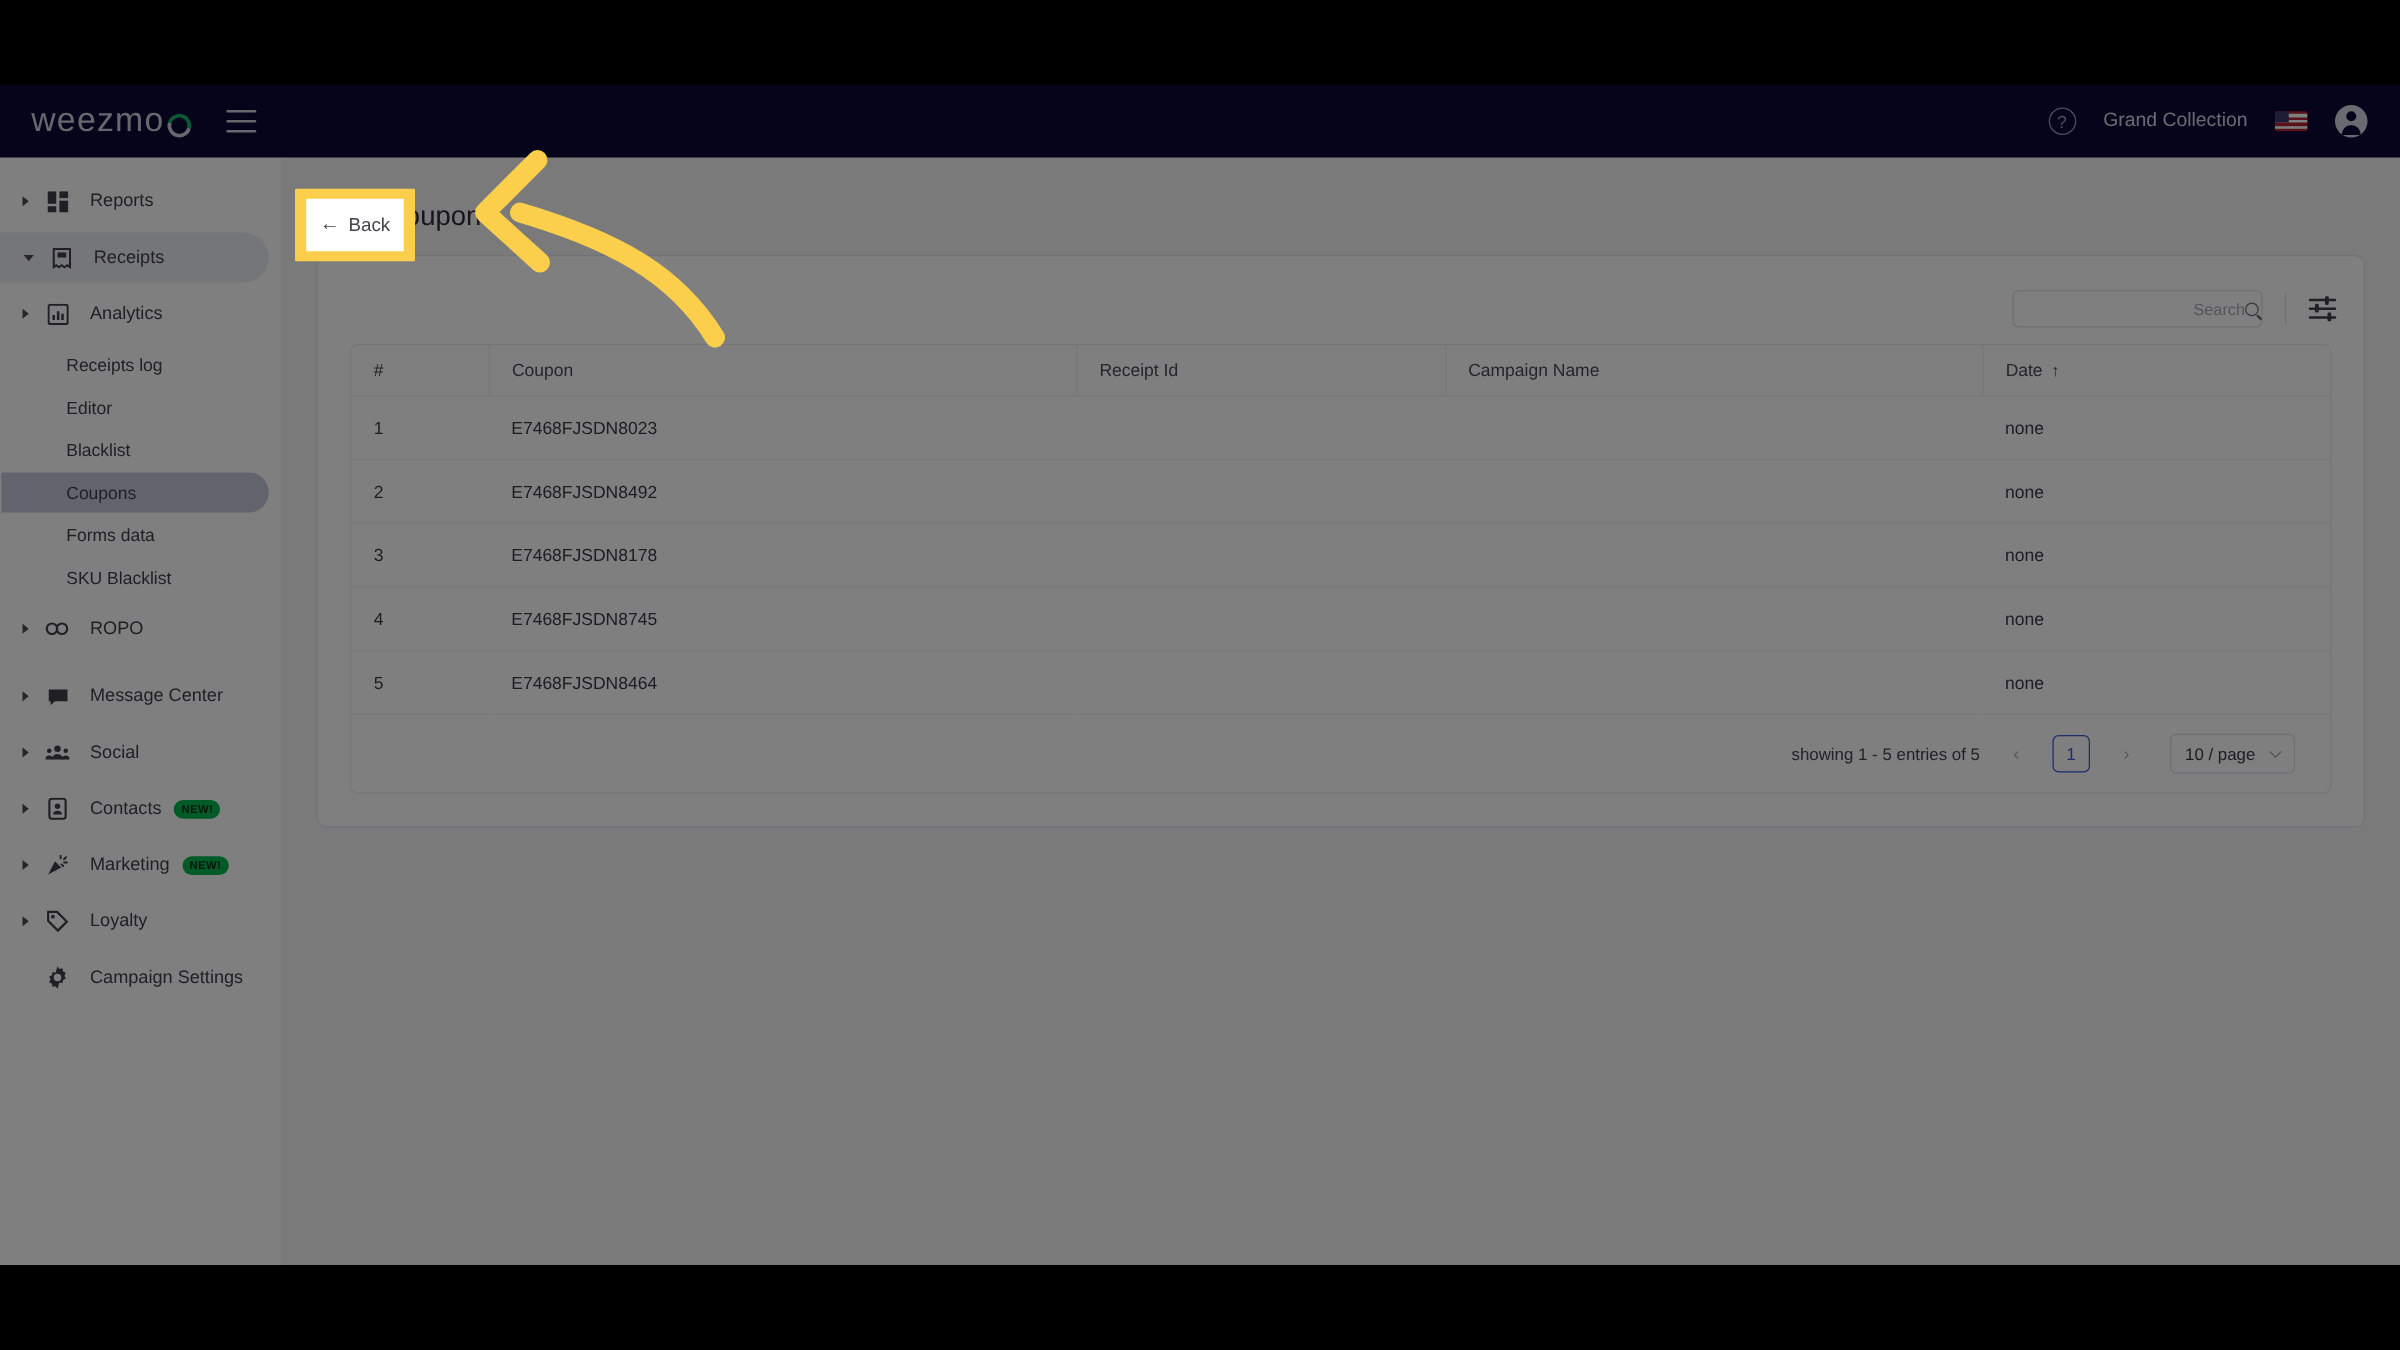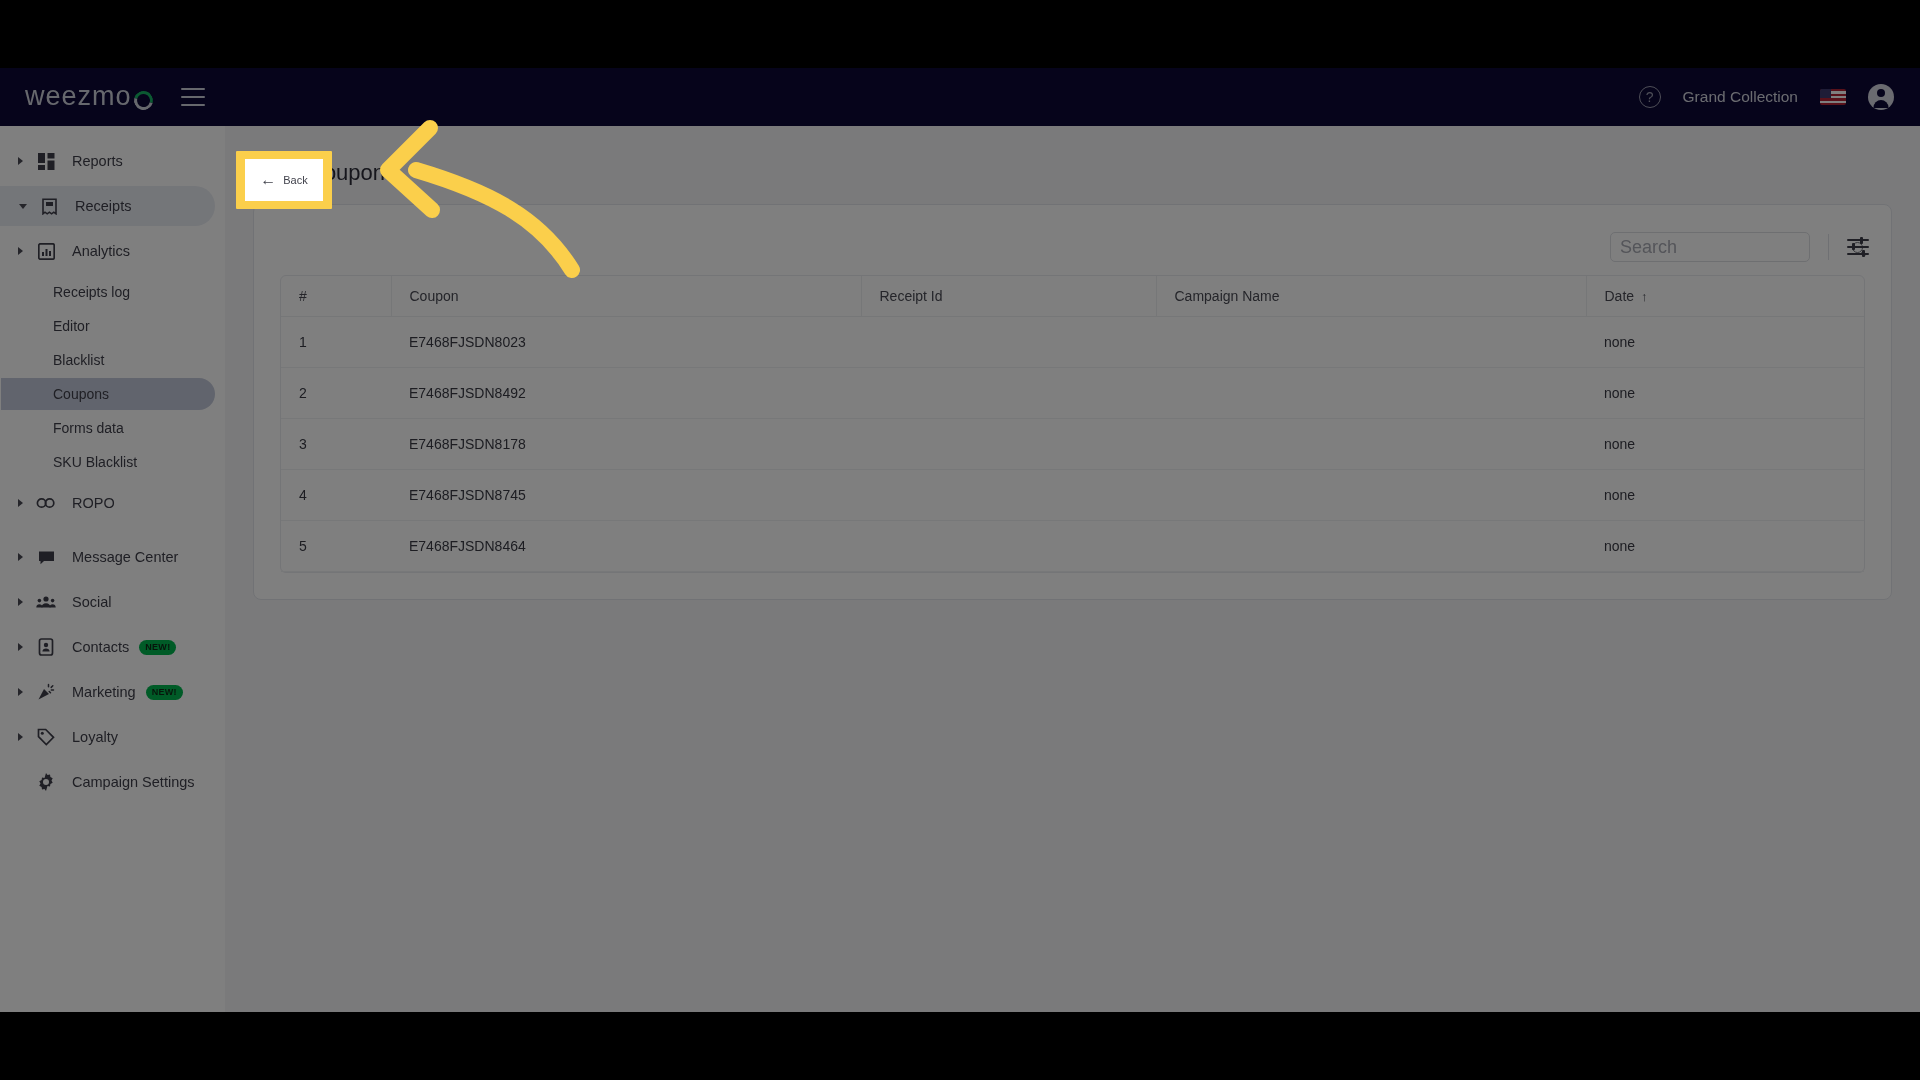--- a/index.html
+++ b/index.html
@@ -143,22 +143,22 @@
   }
   .toolbar {
     display:flex; align-items:center; justify-content:flex-end;
     height:56px; padding:0 22px;
   }
   .search-box {
     width:200px; height:30px; border:1px solid #dcdee3; border-radius:5px;
     display:flex; align-items:center; padding:0 9px; background:#fff;
   }
   .search-box input {
-    border:0; outline:0; flex:1; font-size:18px; color:#44454f;
-    font-family:"Liberation Sans", sans-serif; background:transparent;
+    border:0; outline:0; flex:1; font-size:13px; color:#44454f;
+    font-family:"Liberation Sans", sans-serif; background:transparent;text-align:right;
   }
   .search-box input::placeholder { color:#a9abb4; }
   .mag {
     width:11px; height:11px; border:1.6px solid #6e7079; border-radius:50%;
     position:relative; flex:none;
   }
   .mag::after {
     content:""; position:absolute; right:-4px; bottom:-3px;
     width:5px; height:1.6px; background:#6e7079; transform:rotate(45deg);
   }
@@ -225,21 +225,21 @@
   .annot { position:absolute; left:0; top:0; width:1920px; height:1080px; z-index:40; }
   .hl-box {
     position:absolute; left:236px; top:151px; width:96px; height:58px;
     background:#fbcf4b; border-radius:1px;
   }
   .back-btn {
     position:absolute; left:245px; top:159px; width:78px; height:42px;
     background:#ffffff; display:flex; align-items:center; justify-content:center;
     gap:7px; cursor:pointer;
   }
-  .back-label { font-size:11px; color:#42434d; }
+  .back-label { font-size:15px; color:#42434d; }
   .back-arrow { font-size:16px; color:#42434d; line-height:1; }
   .arrow-svg { position:absolute; left:380px; top:118px; }
 </style>
 </head>
 <body>
 
 <div id="app">
 
   <div class="page">
 
@@ -481,20 +481,30 @@
               <tr>
                 <td>5</td>
                 <td>E7468FJSDN8464</td>
                 <td></td>
                 <td></td>
                 <td>none</td>
               </tr>
             </tbody>
           </table>
 
+          <div class="pagination">
+            <span class="showing">showing 1 - 5 entries of 5</span>
+            <span class="pg-chev">‹</span>
+            <span class="pg-num">1</span>
+            <span class="pg-chev">›</span>
+            <span class="per-page">
+              <span>10 / page</span>
+              <span class="chev-down"></span>
+            </span>
+          </div>
         </div>
       </div>
     </div>
   </div>
 
   <div class="scrim"></div>
 
   <div class="annot">
     <div class="hl-box"></div>
     <div class="back-btn">

